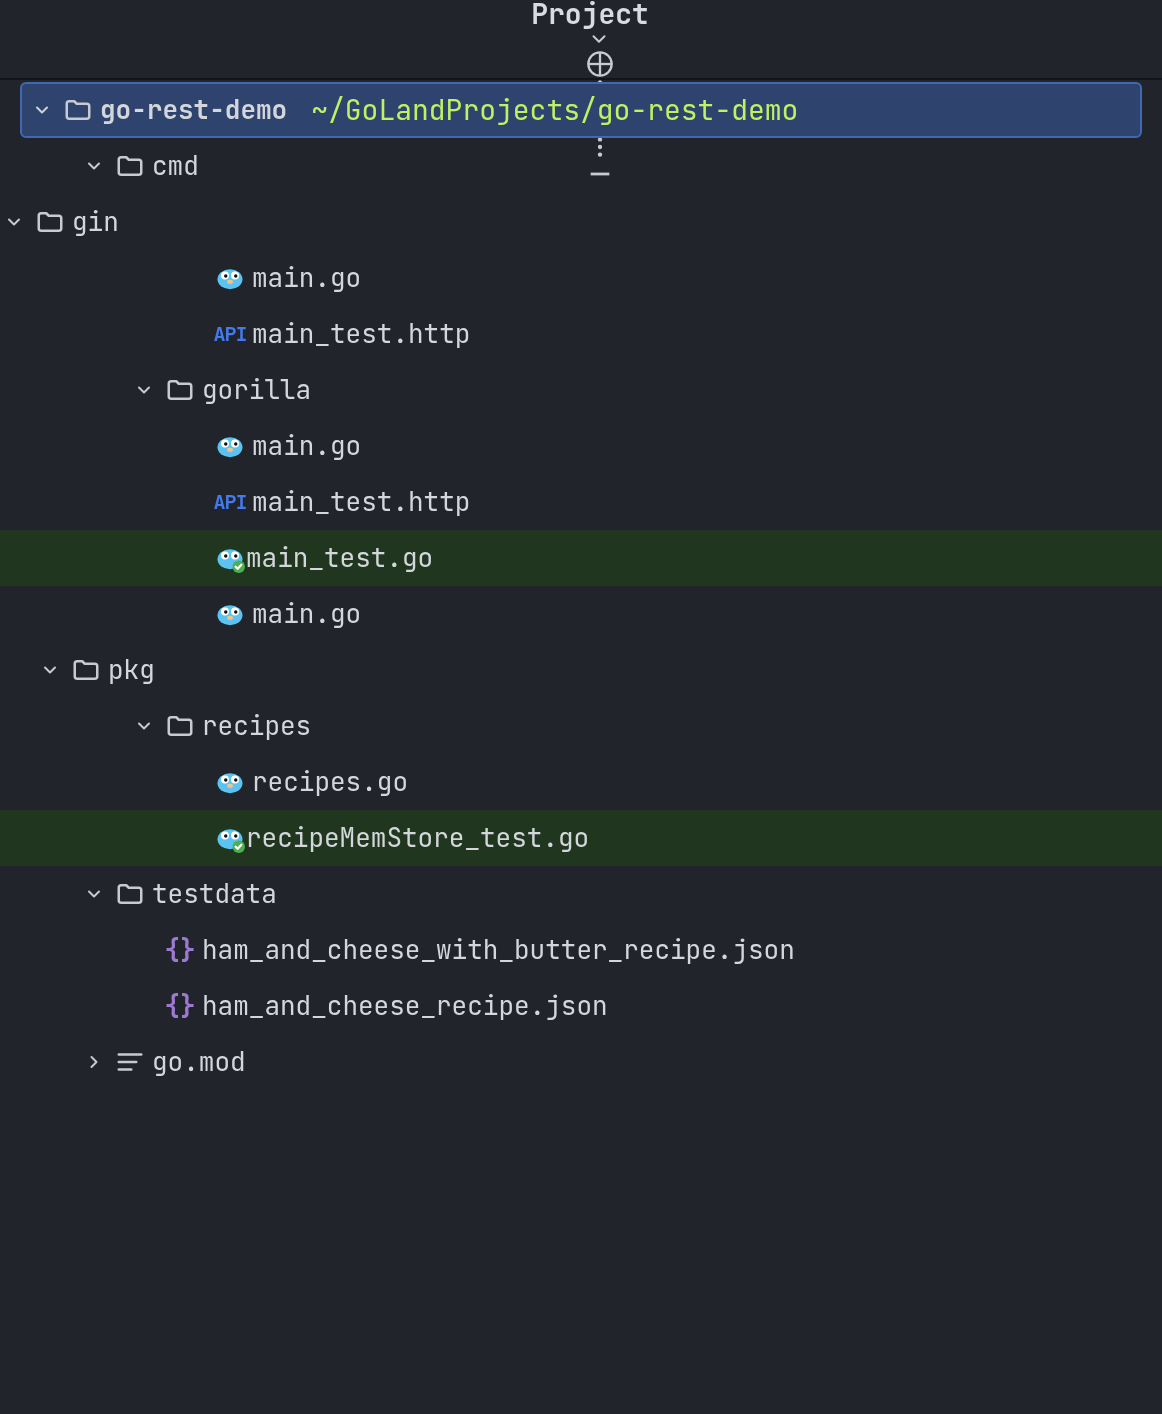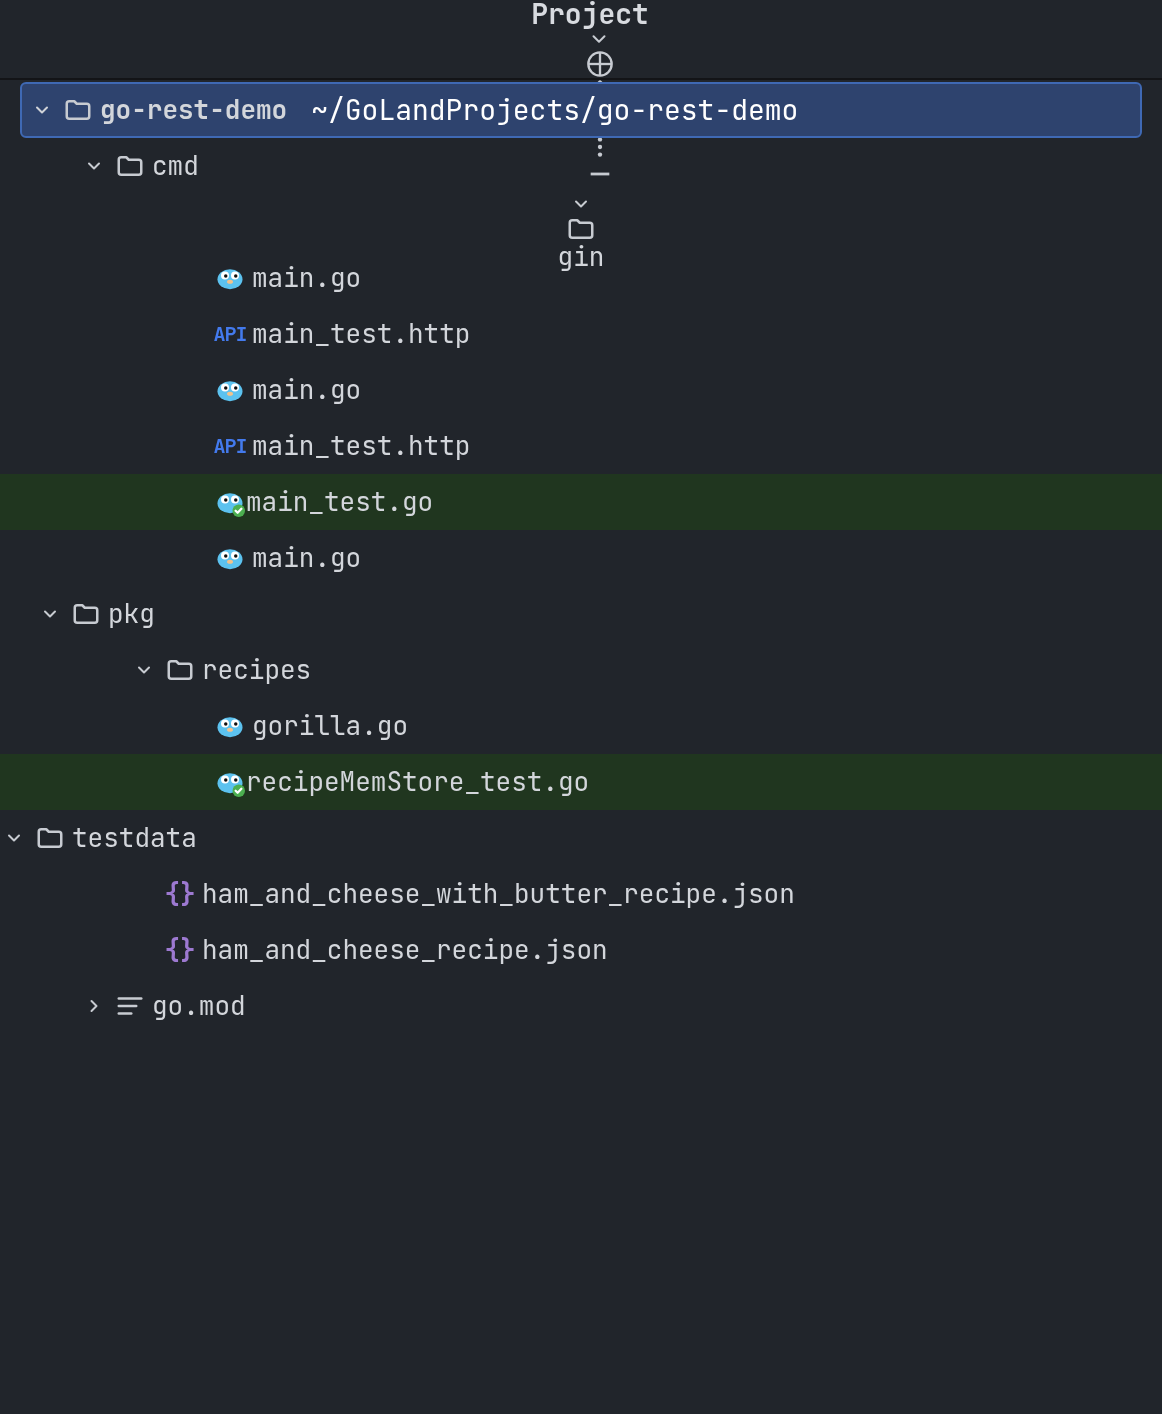--- a/index.html
+++ b/index.html
@@ -24,21 +24,21 @@
   .btn{width:48px;height:48px;display:flex;align-items:center;justify-content:center;margin-left:20px;color:#c7cbd1;}
   .tree{padding-top:2px;}
   .row{height:56px;display:flex;align-items:center;position:relative;}
   .row.sel{background:var(--sel-bg);border:2px solid var(--sel-border);border-radius:6px;margin:0 20px;height:52px;}
   .row.hl{background:var(--hl);}
   .arrow{width:28px;display:flex;align-items:center;justify-content:center;color:#c6c8cd;font-size:22px;flex-shrink:0;}
   .arrow.empty{visibility:hidden;}
   .icon{width:44px;display:flex;align-items:center;justify-content:center;flex-shrink:0;}
   .label{font-size:26px;color:var(--text);white-space:nowrap;}
   .label.bold{font-weight:700;}
-  .path{font-size:28px;color:#ffffff;margin-left:24px;}
+  .path{font-size:28px;color:#bef264;margin-left:24px;}
   svg{display:block;}
 </style>
 </head>
 <body>
 
 <div class="panel">
 
   <div class="titlebar">
     <span class="title">Project</span>
     <span class="title-chevron">
@@ -104,21 +104,21 @@
           </svg>
       </span>
       <span class="icon">
         <svg width="30" height="30" viewBox="0 0 24 24" fill="none" stroke="#c7cbd1" stroke-width="2" stroke-linejoin="round">
             <path d="M3 7a2 2 0 0 1 2-2h4l2 2h8a2 2 0 0 1 2 2v8a2 2 0 0 1-2 2H5a2 2 0 0 1-2-2V7z"></path>
           </svg>
       </span>
       <span class="label">cmd</span>
     </div>
 
-    <div class="row" style="flex-direction:column;">
+    <div class="row" style="">
       <span class="arrow">
         <svg width="20" height="20" viewBox="0 0 24 24" fill="none" stroke="#c7cbd1" stroke-width="2.4" stroke-linecap="round" stroke-linejoin="round">
             <polyline points="6 9 12 15 18 9"></polyline>
           </svg>
       </span>
       <span class="icon">
         <svg width="30" height="30" viewBox="0 0 24 24" fill="none" stroke="#c7cbd1" stroke-width="2" stroke-linejoin="round">
             <path d="M3 7a2 2 0 0 1 2-2h4l2 2h8a2 2 0 0 1 2 2v8a2 2 0 0 1-2 2H5a2 2 0 0 1-2-2V7z"></path>
           </svg>
       </span>
@@ -141,20 +141,33 @@
     </div>
 
     <div class="row" style="padding-left:180px;">
       <span class="arrow empty">·</span>
       <span class="icon">
         <span style="color:var(--api);font-weight:700;font-size:20px;letter-spacing:-1px;">API</span>
       </span>
       <span class="label">main_test.http</span>
     </div>
 
+    <div class="row" style="padding-left:130px;">
+      <span class="arrow">
+        <svg width="20" height="20" viewBox="0 0 24 24" fill="none" stroke="#c7cbd1" stroke-width="2.4" stroke-linecap="round" stroke-linejoin="round">
+            <polyline points="6 9 12 15 18 9"></polyline>
+          </svg>
+      </span>
+      <span class="icon">
+        <svg width="30" height="30" viewBox="0 0 24 24" fill="none" stroke="#c7cbd1" stroke-width="2" stroke-linejoin="round">
+            <path d="M3 7a2 2 0 0 1 2-2h4l2 2h8a2 2 0 0 1 2 2v8a2 2 0 0 1-2 2H5a2 2 0 0 1-2-2V7z"></path>
+          </svg>
+      </span>
+      <span class="label">gorilla</span>
+    </div>
 
     <div class="row" style="padding-left:180px;">
       <span class="arrow empty">·</span>
       <span class="icon">
         <svg width="30" height="30" viewBox="0 0 24 24">
             <ellipse cx="12" cy="13" rx="10" ry="8" fill="#5cc2ef"></ellipse>
             <circle cx="8" cy="10" r="3.2" fill="#fff"></circle>
             <circle cx="16" cy="10" r="3.2" fill="#fff"></circle>
             <circle cx="8.6" cy="10.4" r="1.4" fill="#111"></circle>
             <circle cx="16.6" cy="10.4" r="1.4" fill="#111"></circle>
@@ -237,41 +250,41 @@
       <span class="icon">
         <svg width="30" height="30" viewBox="0 0 24 24">
             <ellipse cx="12" cy="13" rx="10" ry="8" fill="#5cc2ef"></ellipse>
             <circle cx="8" cy="10" r="3.2" fill="#fff"></circle>
             <circle cx="16" cy="10" r="3.2" fill="#fff"></circle>
             <circle cx="8.6" cy="10.4" r="1.4" fill="#111"></circle>
             <circle cx="16.6" cy="10.4" r="1.4" fill="#111"></circle>
             <ellipse cx="12" cy="15" rx="2.4" ry="1.6" fill="#f3c28b"></ellipse>
           </svg>
       </span>
-      <span class="label">gorilla.go</span>
+      <span class="label">recipes.go</span>
     </div>
 
 
     <div class="row hl" style="padding-left:180px;">
       <span class="arrow empty">·</span>
       <span class="icon">
         <svg width="30" height="30" viewBox="0 0 24 24">
             <ellipse cx="12" cy="13" rx="10" ry="8" fill="#5cc2ef"></ellipse>
             <circle cx="8" cy="10" r="3.2" fill="#fff"></circle>
             <circle cx="16" cy="10" r="3.2" fill="#fff"></circle>
             <circle cx="8.6" cy="10.4" r="1.4" fill="#111"></circle>
             <circle cx="16.6" cy="10.4" r="1.4" fill="#111"></circle>
             <circle cx="19" cy="19" r="5" fill="#4caf50"></circle>
             <path d="M16.5 19 l1.6 1.6 l3-3.2" stroke="#fff" stroke-width="1.8" fill="none" stroke-linecap="round" stroke-linejoin="round"></path>
           </svg>
       </span>
       <span class="label" style="margin-left:-6px;">recipeMemStore_test.go</span>
     </div>
 
-    <div class="row" style="">
+    <div class="row" style="padding-left:80px;">
       <span class="arrow">
         <svg width="20" height="20" viewBox="0 0 24 24" fill="none" stroke="#c7cbd1" stroke-width="2.4" stroke-linecap="round" stroke-linejoin="round">
             <polyline points="6 9 12 15 18 9"></polyline>
           </svg>
       </span>
       <span class="icon">
         <svg width="30" height="30" viewBox="0 0 24 24" fill="none" stroke="#c7cbd1" stroke-width="2" stroke-linejoin="round">
             <path d="M3 7a2 2 0 0 1 2-2h4l2 2h8a2 2 0 0 1 2 2v8a2 2 0 0 1-2 2H5a2 2 0 0 1-2-2V7z"></path>
           </svg>
       </span>

